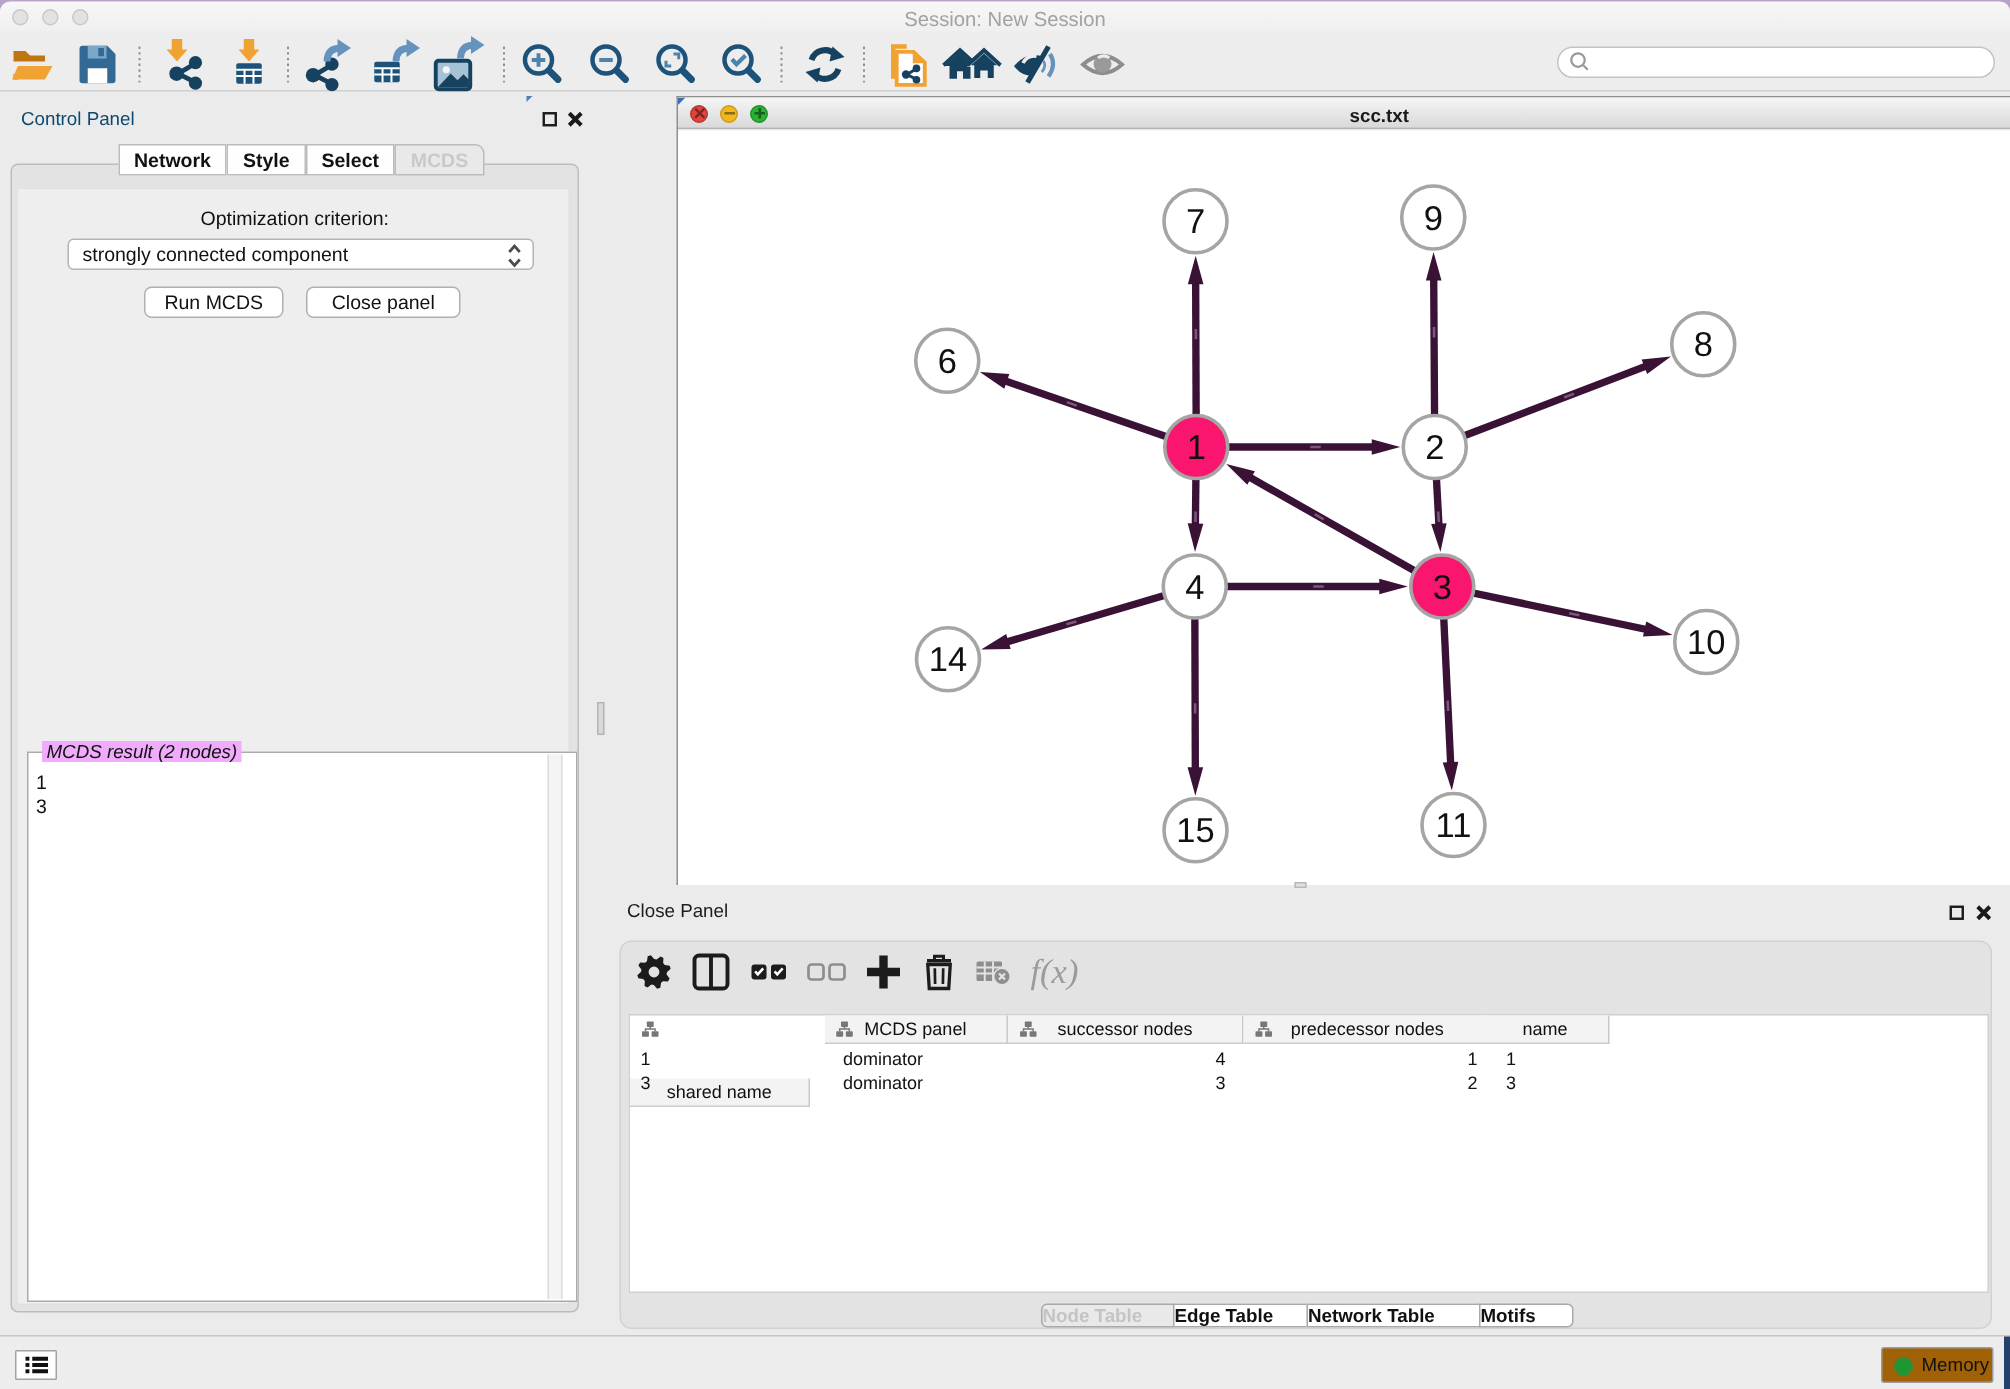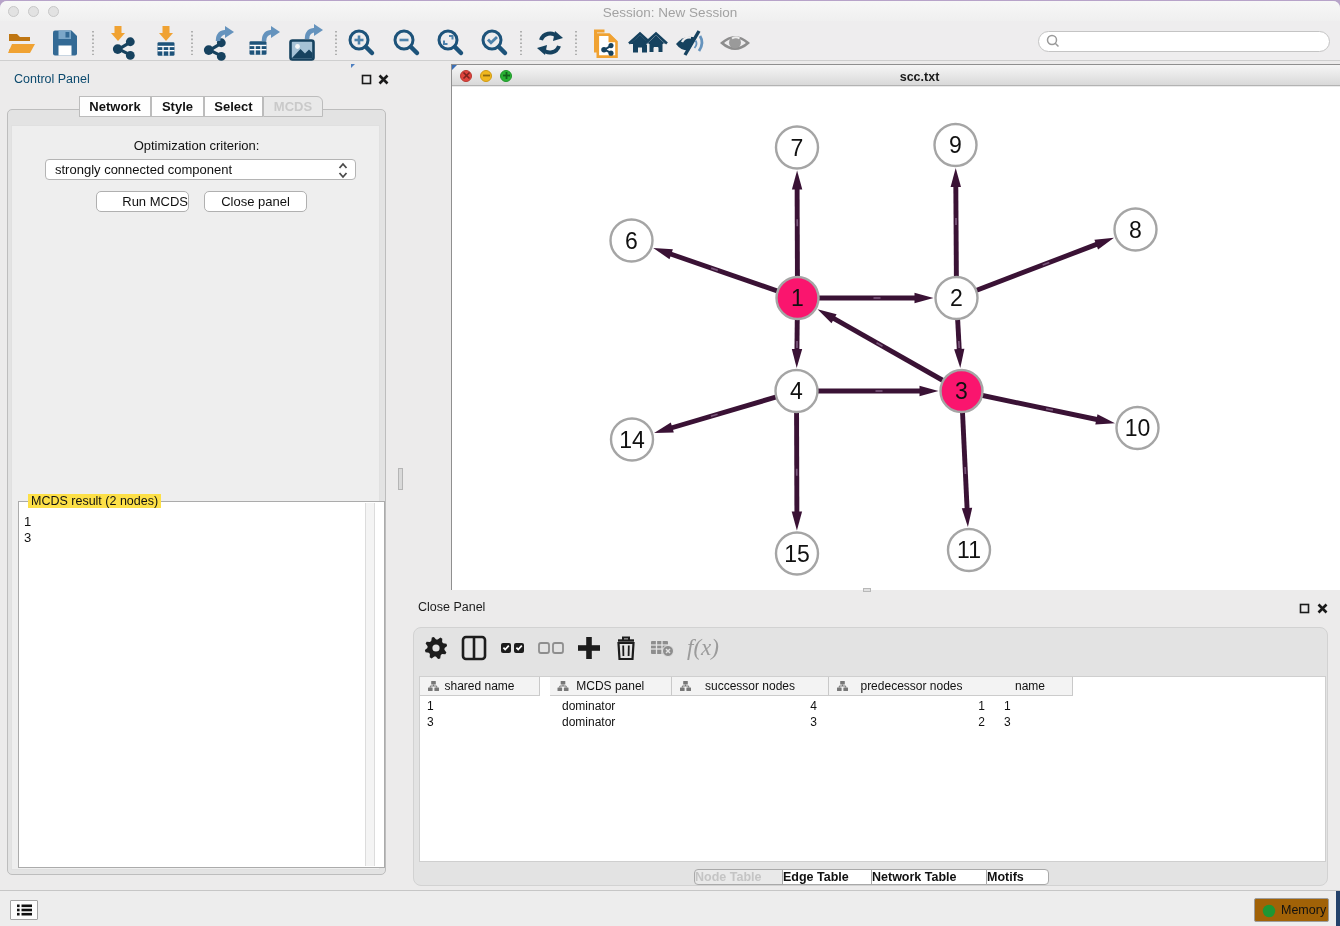--- a/index.html
+++ b/index.html
@@ -19,21 +19,21 @@
 #cp-title { position:absolute; left:14px; top:72px; font-size:12.5px; color:#0c4a6e; }
 .winbtn { position:absolute; font-size:13px; color:#111; }
 #cp-tabs { position:absolute; left:79px; top:96px; height:21px; z-index:5; }
 .tab { position:absolute; top:0; height:21px; background:#fefefe; border:1px solid #bcbcbc; font-size:13px; font-weight:bold; color:#111; text-align:center; line-height:20px; }
 #cp-content { position:absolute; left:7px; top:109px; width:379px; height:766px; background:#e3e3e3; border:1px solid #bdbdbd; border-radius:5px; }
 #cp-inner { position:absolute; left:3px; top:15px; width:369px; height:745px; background:#eeeeee; border:1px solid #e0e0e0; }
 #opt-label { position:absolute; left:0; top:28px; width:100%; text-align:center; font-size:13px; color:#111; }
 #dropdown { position:absolute; left:37px; top:49px; width:311px; height:21px; background:#fff; border:1px solid #b4b4b4; border-radius:4px; font-size:13px; color:#111; line-height:19px; padding-left:9px; }
 .btn { position:absolute; height:21px; background:#fff; border:1px solid #b0b0b0; border-radius:5px; font-size:13px; color:#111; text-align:center; line-height:19px; }
 #mcds-box { position:absolute; left:10px; top:391px; width:367px; height:367px; border:1px solid #ababab; background:#fff; }
-#mcds-label { position:absolute; left:9px; top:-8px; background:#fde047; padding:0 3px; font-size:12.5px; color:#111; }
+#mcds-label { position:absolute; left:9px; top:-8px; background:#f0abfc; padding:0 3px; font-size:12.5px; color:#111;font-style:italic; }
 #mcds-text { position:absolute; left:5px; top:12px; font-size:13px; color:#111; line-height:15.5px; }
 #mcds-scroll { position:absolute; right:9px; top:1px; width:10px; height:363px; background:#f4f4f4; border-left:1px solid #dcdcdc; border-right:1px solid #dcdcdc; }
 
 #netwin { position:absolute; left:404px; top:64px; width:936px; height:526px; border:1px solid #8f8f8f; border-right:none; background:#ebebeb;margin-left:47px; }
 #net-titlebar { position:absolute; left:0; top:0; width:100%; height:21px; background:linear-gradient(#f6f6f6,#d9d9d9); border-bottom:1px solid #b3b3b3; }
 #net-title { position:absolute; top:5px; left:0; width:100%; text-align:center; font-size:12.5px; font-weight:bold; color:#1a1a1a; }
 .mtl { position:absolute; top:5px; width:12px; height:12px; border-radius:50%; }
 #net-canvas { position:absolute; left:0; top:22px; width:930px; height:503px; background:#fff; border-right:2px solid #6b6b6b; }
 
 #tp-title { position:absolute; left:418px; top:600px; font-size:12.5px; color:#1c1c1c; }
@@ -216,21 +216,21 @@
   <div class="tab" style="left:125px; width:59px;">Select</div>
   <div class="tab" style="left:184px; width:60px; background:#e9e9e9; color:#c9c9c9; border-radius:0 6px 0 0;">MCDS</div>
 </div>
 <div id="cp-content">
   <div id="cp-inner"></div>
   <div id="dropdown">strongly connected component<svg width="14" height="19" viewBox="0 0 14 19" style="position:absolute;right:5px;top:1px">
         <path d="M 3.5,7 L 7,3 L 10.5,7" fill="none" stroke="#4a4a4a" stroke-width="1.8"></path>
         <path d="M 3.5,12 L 7,16 L 10.5,12" fill="none" stroke="#4a4a4a" stroke-width="1.8"></path>
       </svg></div>
   <div id="opt-label">Optimization criterion:</div>
-  <div class="btn" style="left:88px; top:81px; width:93px;text-align:right;">Run MCDS</div>
+  <div class="btn" style="left:88px; top:81px; width:93px;">Run MCDS</div>
   <div class="btn" style="left:196px; top:81px; width:103px;">Close panel</div>
   <div id="mcds-box">
     <div id="mcds-label">MCDS result (2 nodes)</div>
     <div id="mcds-text">1<br>3</div>
     <div id="mcds-scroll"></div>
   </div>
 </div>
 
 <div id="netwin">
   <div id="net-titlebar">
@@ -381,21 +381,21 @@
         </g>
 <circle cx="8" cy="3" r="5.5" fill="#8e8e8e" stroke="#e3e3e3" stroke-width="1"></circle>
 <g stroke="#e3e3e3" stroke-width="1.5">
           <line x1="6" y1="1" x2="10" y2="5"></line>
           <line x1="10" y1="1" x2="6" y2="5"></line>
         </g>
       </g>
 <text x="273" y="27" font-family="Liberation Serif, serif" font-style="italic" font-size="23" fill="#9b9b9b">f(x)</text>
 </svg>
   <div id="tp-table">
-    <div class="th" style="left:0px; width:120px;">shared name</div>
+    <div class="th" style="left:0px; width:120px;margin-top:42px;">shared name</div>
 <div class="th" style="left:129.5px; width:122.5px;">MCDS panel</div>
 <div class="th" style="left:252px; width:157px;">successor nodes</div>
 <div class="th" style="left:409px; width:166px;">predecessor nodes</div>
 <div class="th" style="left:568px; width:85px;">name</div>
 <svg width="903" height="18" viewBox="0 0 903 18" style="position:absolute;left:0;top:0">
 <g transform="translate(8,4)" fill="#777">
 <rect x="3.2" y="0" width="4.6" height="3.6" rx="0.5"></rect>
 <rect x="0" y="6.5" width="4.6" height="3.6" rx="0.5"></rect>
           <rect x="6.4" y="6.5" width="4.6" height="3.6" rx="0.5"></rect>
 <path d="M 5.5,3.6 L 5.5,5 M 2.3,6.5 L 2.3,5 L 8.7,5 L 8.7,6.5" stroke="#777" stroke-width="1" fill="none"></path>

